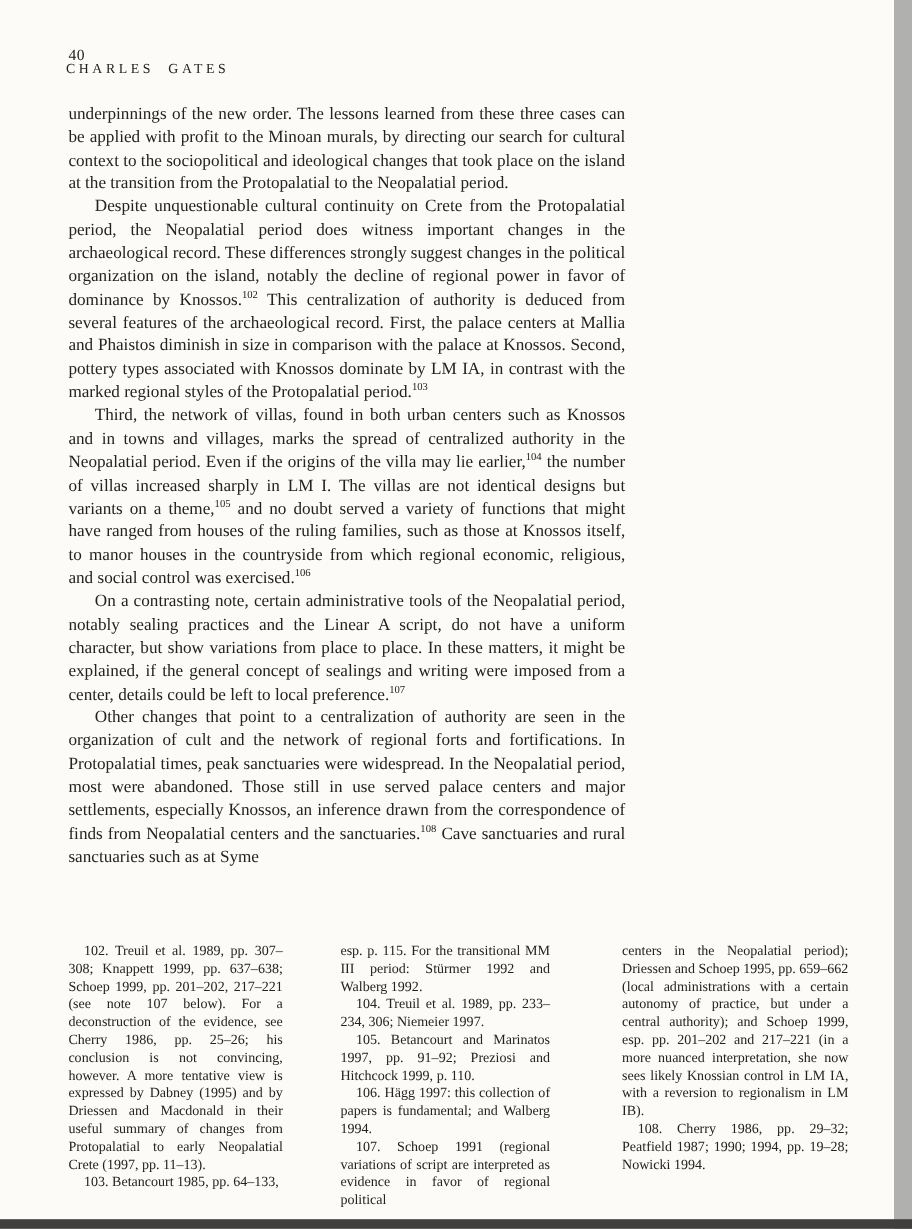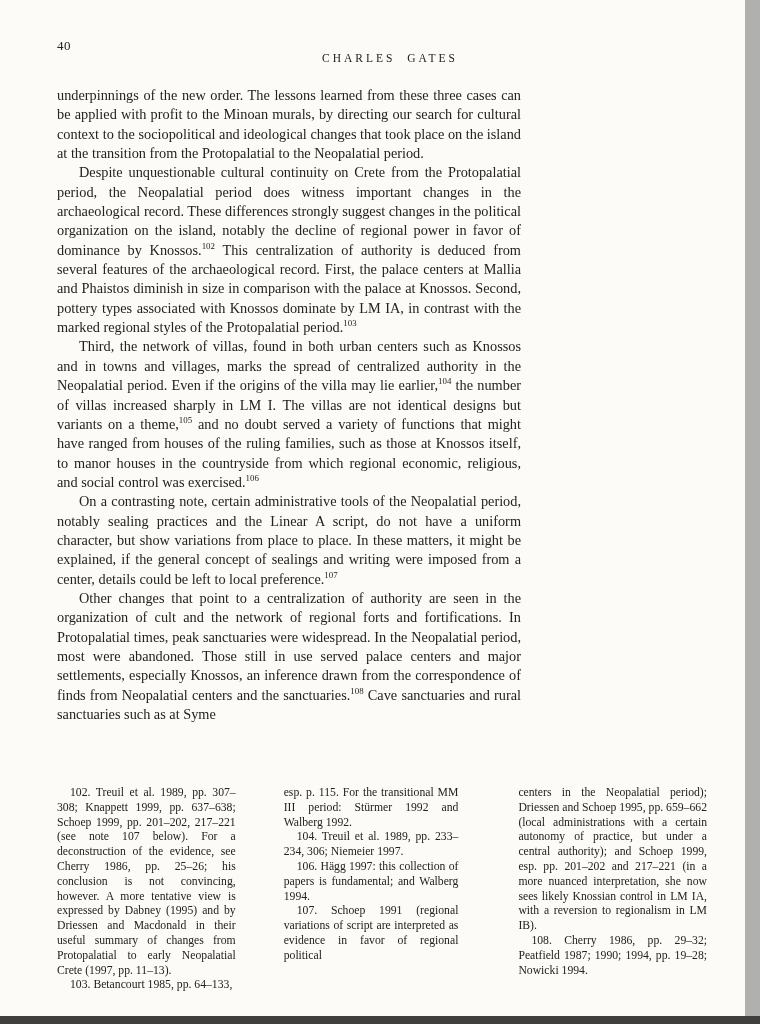--- a/index.html
+++ b/index.html
@@ -34,23 +34,23 @@
     background: #403f3d;
   }
   .page-number {
     position: absolute;
     left: 57px; top: 38px;
     font-size: 13px;
     letter-spacing: 0.5px;
   }
   .running-head {
     position: absolute;
-    left: 66px; top: 52px;
+    left: 55px; top: 52px;
     width: 648px;
-    text-align: center;
+    text-align: left;
     font-size: 11.5px;
     letter-spacing: 3px;
     word-spacing: 6px;
   }
   .body-text {
     position: absolute;
     left: 57px; top: 86px;
     width: 464px;
     font-size: 14.3px;
     line-height: 19.35px;
@@ -104,20 +104,21 @@
     </div>
 
   <div class="footnotes">
     <div class="fn-col col1">
         <p class="note-indent">102. Treuil et al. 1989, pp. 307–308; Knappett 1999, pp. 637–638; Schoep 1999, pp. 201–202, 217–221 (see note 107 below). For a deconstruction of the evidence, see Cherry 1986, pp. 25–26; his conclusion is not convincing, however. A more tentative view is expressed by Dabney (1995) and by Driessen and Macdonald in their useful summary of changes from Protopalatial to early Neopalatial Crete (1997, pp. 11–13).</p>
         <p class="note-indent">103. Betancourt 1985, pp. 64–133,</p>
       </div>
     <div class="fn-col col2">
         <p class="">esp. p. 115. For the transitional MM III period: Stürmer 1992 and Walberg 1992.</p>
         <p class="note-indent">104. Treuil et al. 1989, pp. 233–234, 306; Niemeier 1997.</p>
+        <p class="note-indent">105. Betancourt and Marinatos 1997, pp. 91–92; Preziosi and Hitchcock 1999, p. 110.</p>
         <p class="note-indent">106. Hägg 1997: this collection of papers is fundamental; and Walberg 1994.</p>
         <p class="note-indent">107. Schoep 1991 (regional variations of script are interpreted as evidence in favor of regional political</p>
       </div>
     <div class="fn-col col3">
         <p class="">centers in the Neopalatial period); Driessen and Schoep 1995, pp. 659–662 (local administrations with a certain autonomy of practice, but under a central authority); and Schoep 1999, esp. pp. 201–202 and 217–221 (in a more nuanced interpretation, she now sees likely Knossian control in LM IA, with a reversion to regionalism in LM IB).</p>
         <p class="note-indent">108. Cherry 1986, pp. 29–32; Peatfield 1987; 1990; 1994, pp. 19–28; Nowicki 1994.</p>
       </div>
   </div>
 
 </div>

